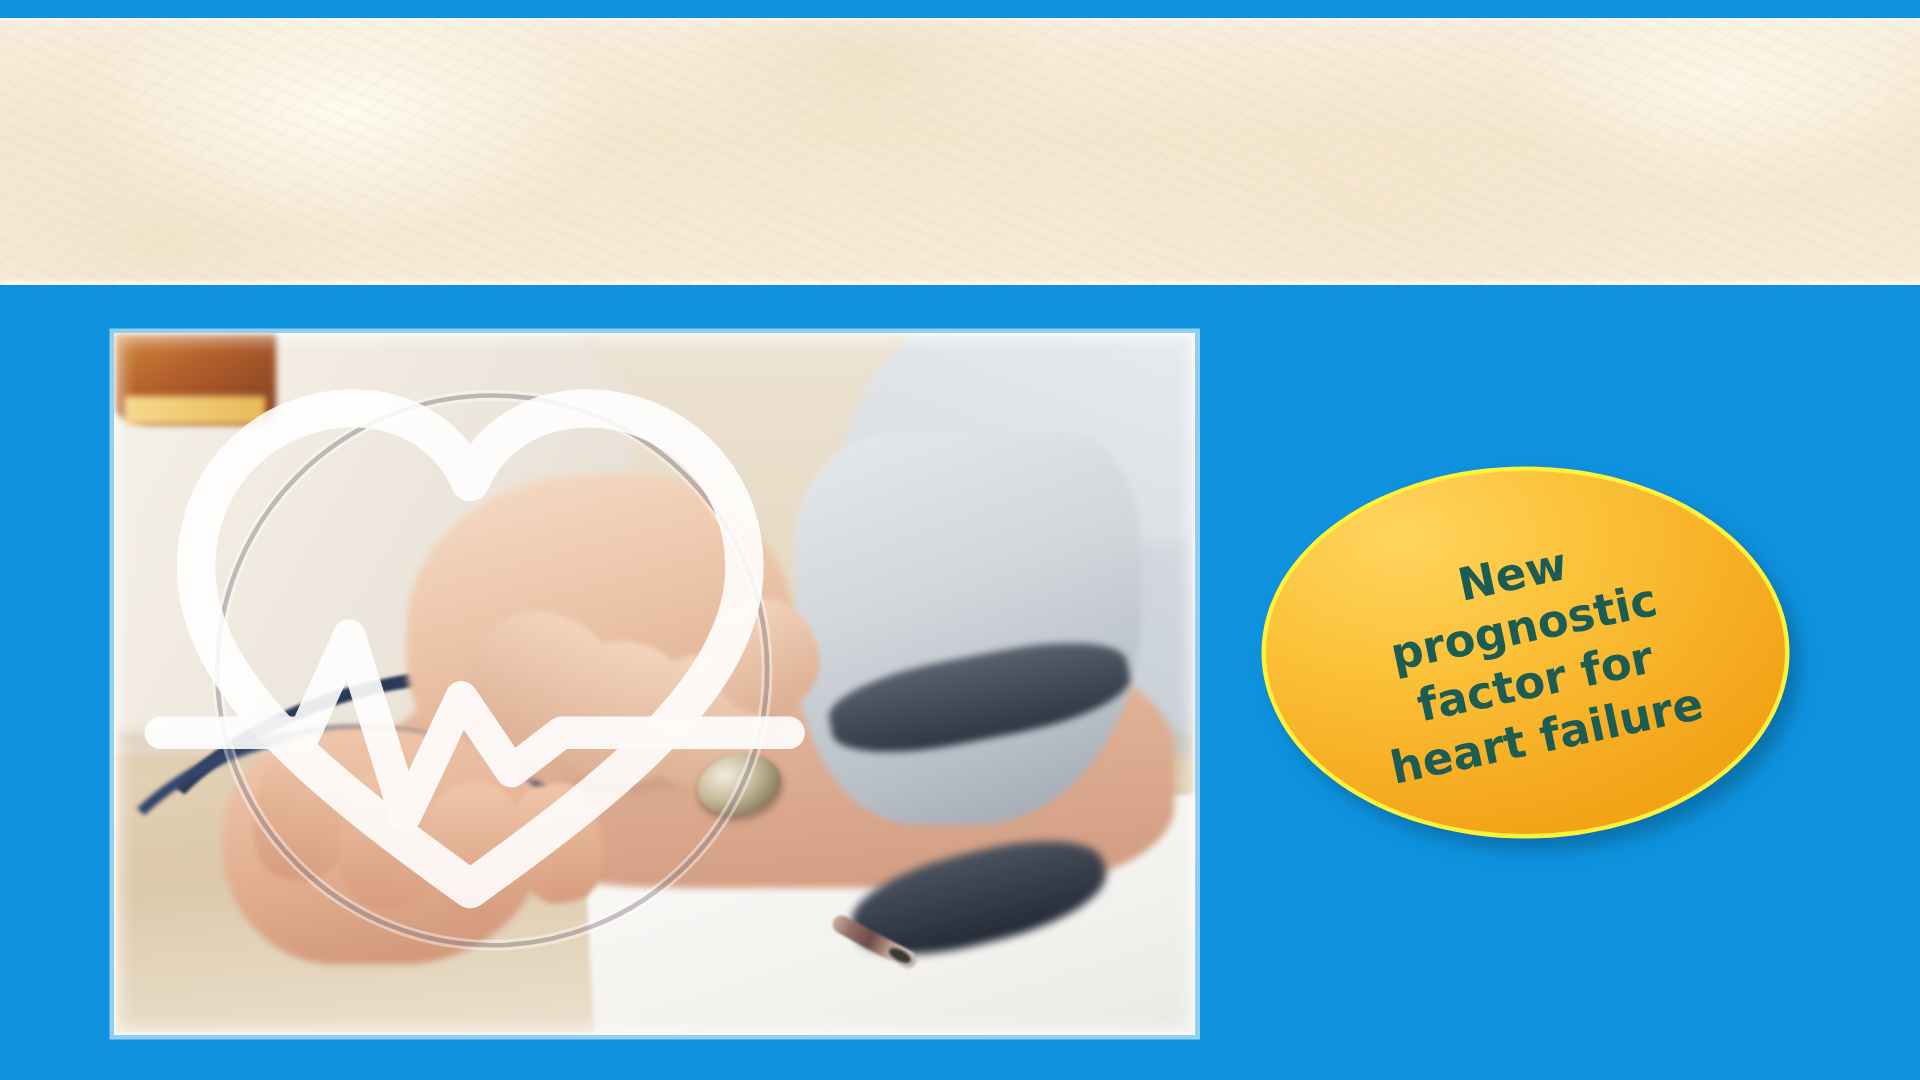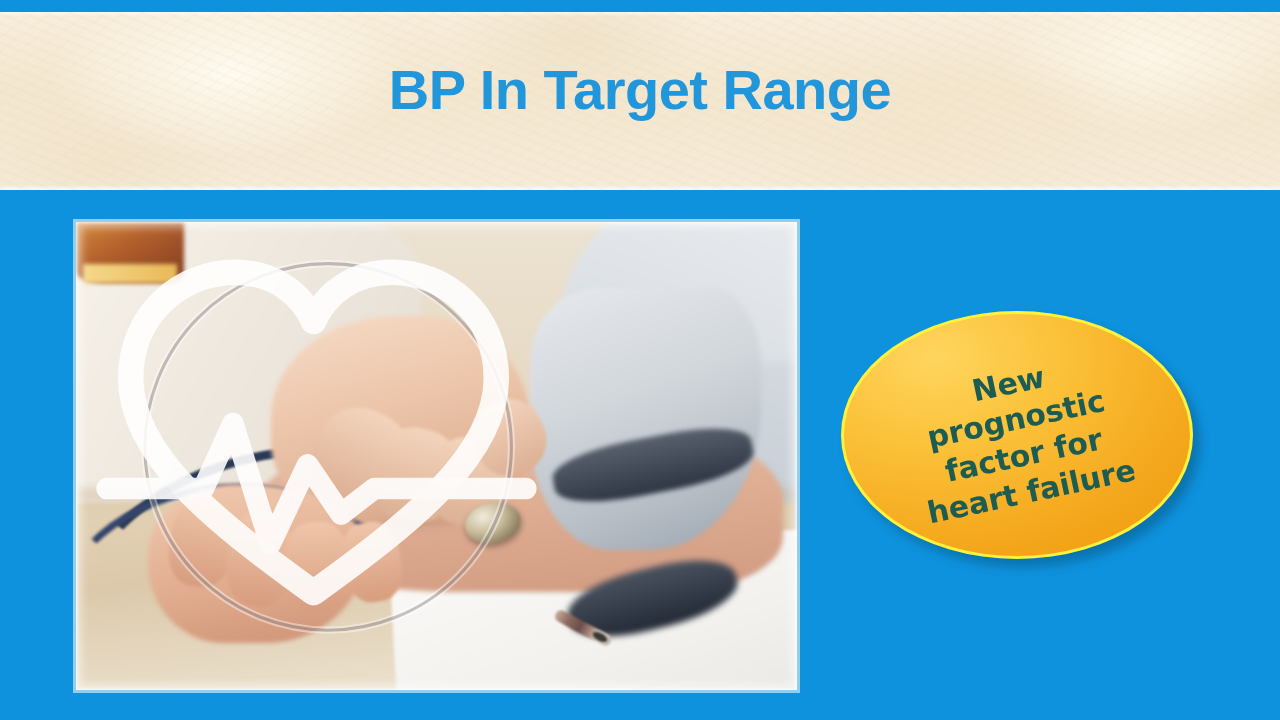--- a/index.html
+++ b/index.html
@@ -380,21 +380,20 @@
 
 <div class="slide">
 
   <div class="top-strip"></div>
 
   <div class="header-band">
     <div class="band-top-edge"></div>
     <div class="band-bottom-edge"></div>
   </div>
 
-  <div class="slide-title">BP In Target Range</div>
 
   <div class="photo-frame">
     <div class="photo">
 
       <div class="bg-wall"></div>
       <div class="coat"></div>
       <div class="patient-shirt"></div>
       <div class="patient-shirt2"></div>
 
       <div class="device"></div>

